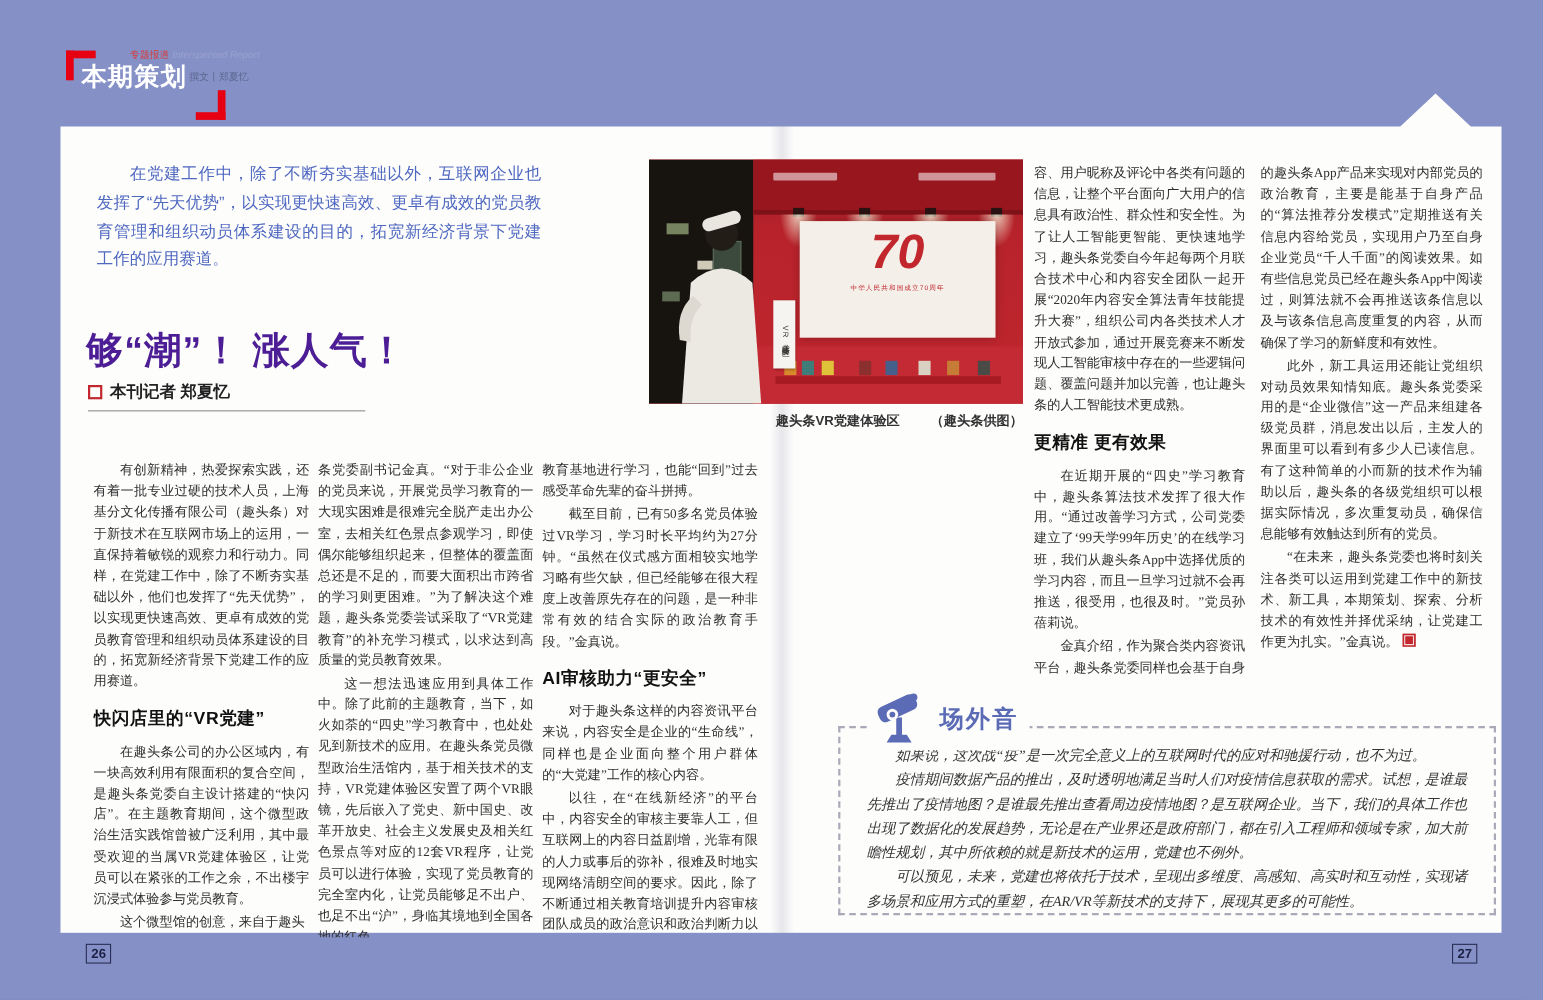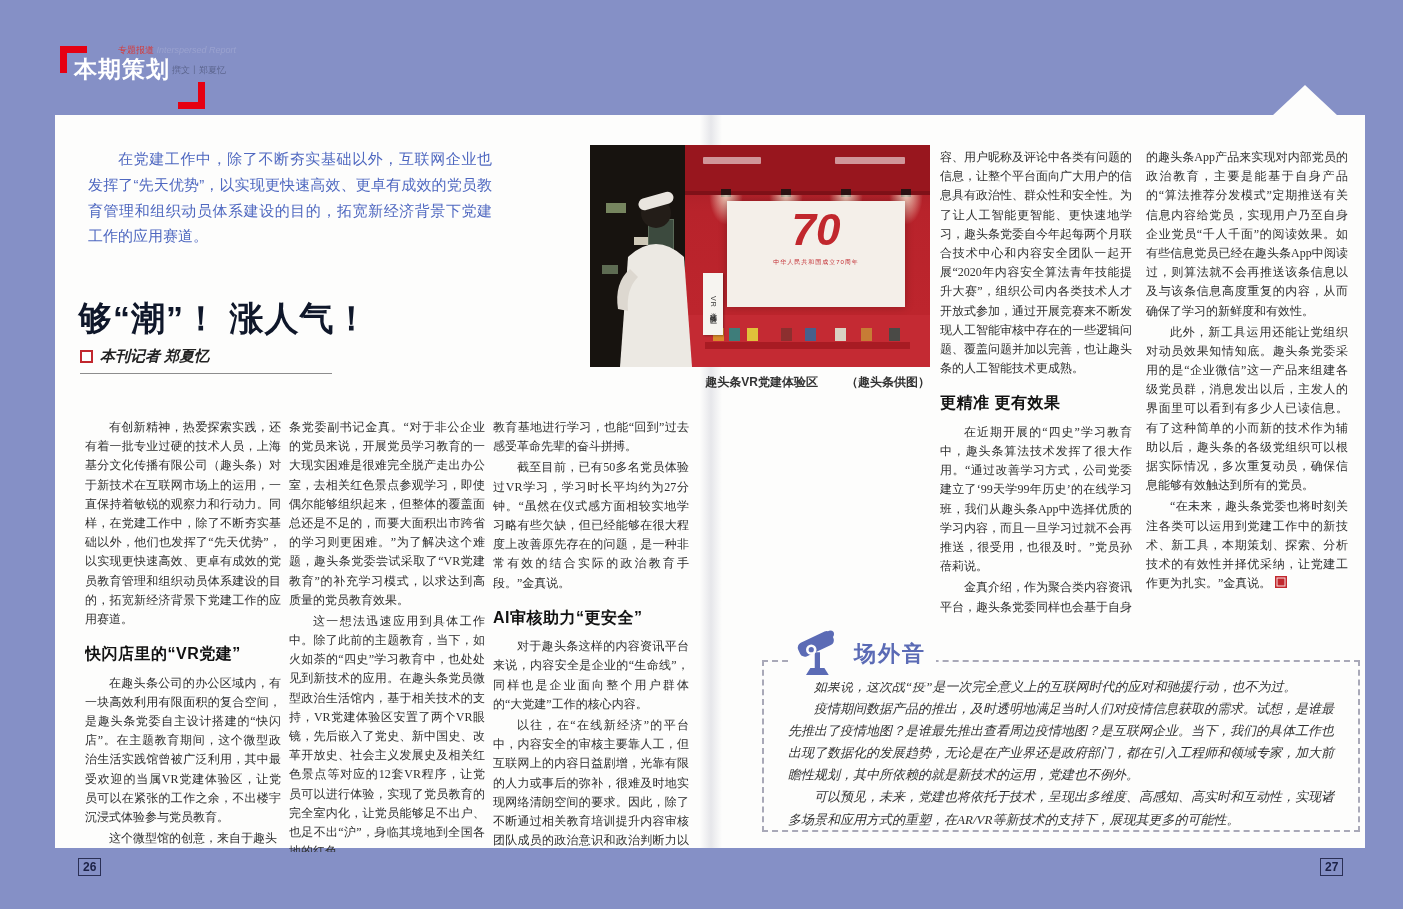--- a/index.html
+++ b/index.html
@@ -17,25 +17,25 @@
   .hdr-credit{position:absolute;left:112px;top:22px;font-size:9px;color:#5d668f;white-space:nowrap;}
   
   .spread{position:absolute;left:55px;top:115px;width:1310px;height:733px;background:#fdfdfc;}
   .notch{position:absolute;left:1272px;top:85px;width:0;height:0;
          border-left:33px solid transparent;border-right:33px solid transparent;border-bottom:31px solid #fdfdfc;}
   .spine{position:absolute;left:700px;top:115px;width:22px;height:733px;
          background:linear-gradient(to right,rgba(30,35,80,0),rgba(30,35,80,.10) 50%,rgba(30,35,80,0));}
   
   .intro{position:absolute;left:88px;top:146px;width:404px;font-size:15px;line-height:1.72;
          color:#4f68c0;text-align:justify;text-indent:2em;}
-  .art-title{position:absolute;left:78px;top:296px;font-size:34px;font-weight:bold;color:#0f172a;letter-spacing:1px;}
+  .art-title{position:absolute;left:78px;top:296px;font-size:34px;font-weight:bold;color:#4c1d95;letter-spacing:1px;}
   .byline{position:absolute;left:80px;top:347px;width:252px;border-bottom:1px solid #8d8d8d;
           padding-bottom:7px;display:flex;align-items:center;gap:7px;}
   .byline .sq{width:9px;height:9px;border:2px solid #c1272d;display:inline-block;}
-  .byline .bl-txt{font-size:15px;font-weight:bold;color:#222;font-style:italic;}
+  .byline .bl-txt{font-size:15px;font-weight:bold;color:#222;}
   
   .col{position:absolute;top:418px;width:196px;height:434px;overflow:hidden;
        font-family:"Liberation Serif",serif;font-size:12px;line-height:1.6;color:#2e2e2e;text-align:justify;}
   .col p{margin:0 0 2px 0;}
   .col p.ind{text-indent:2em;}
   .col h3{font-family:"Liberation Sans",sans-serif;font-size:16px;font-weight:bold;color:#111;
           margin:12px 0 7px 0;letter-spacing:.5px;}
   #col1{left:85px;} #col2{left:289px;} #col3{left:493px;}
   .rcol{top:148px;height:486px;}
   #col4{left:940px;width:192px;} #col5{left:1146px;width:202px;}

